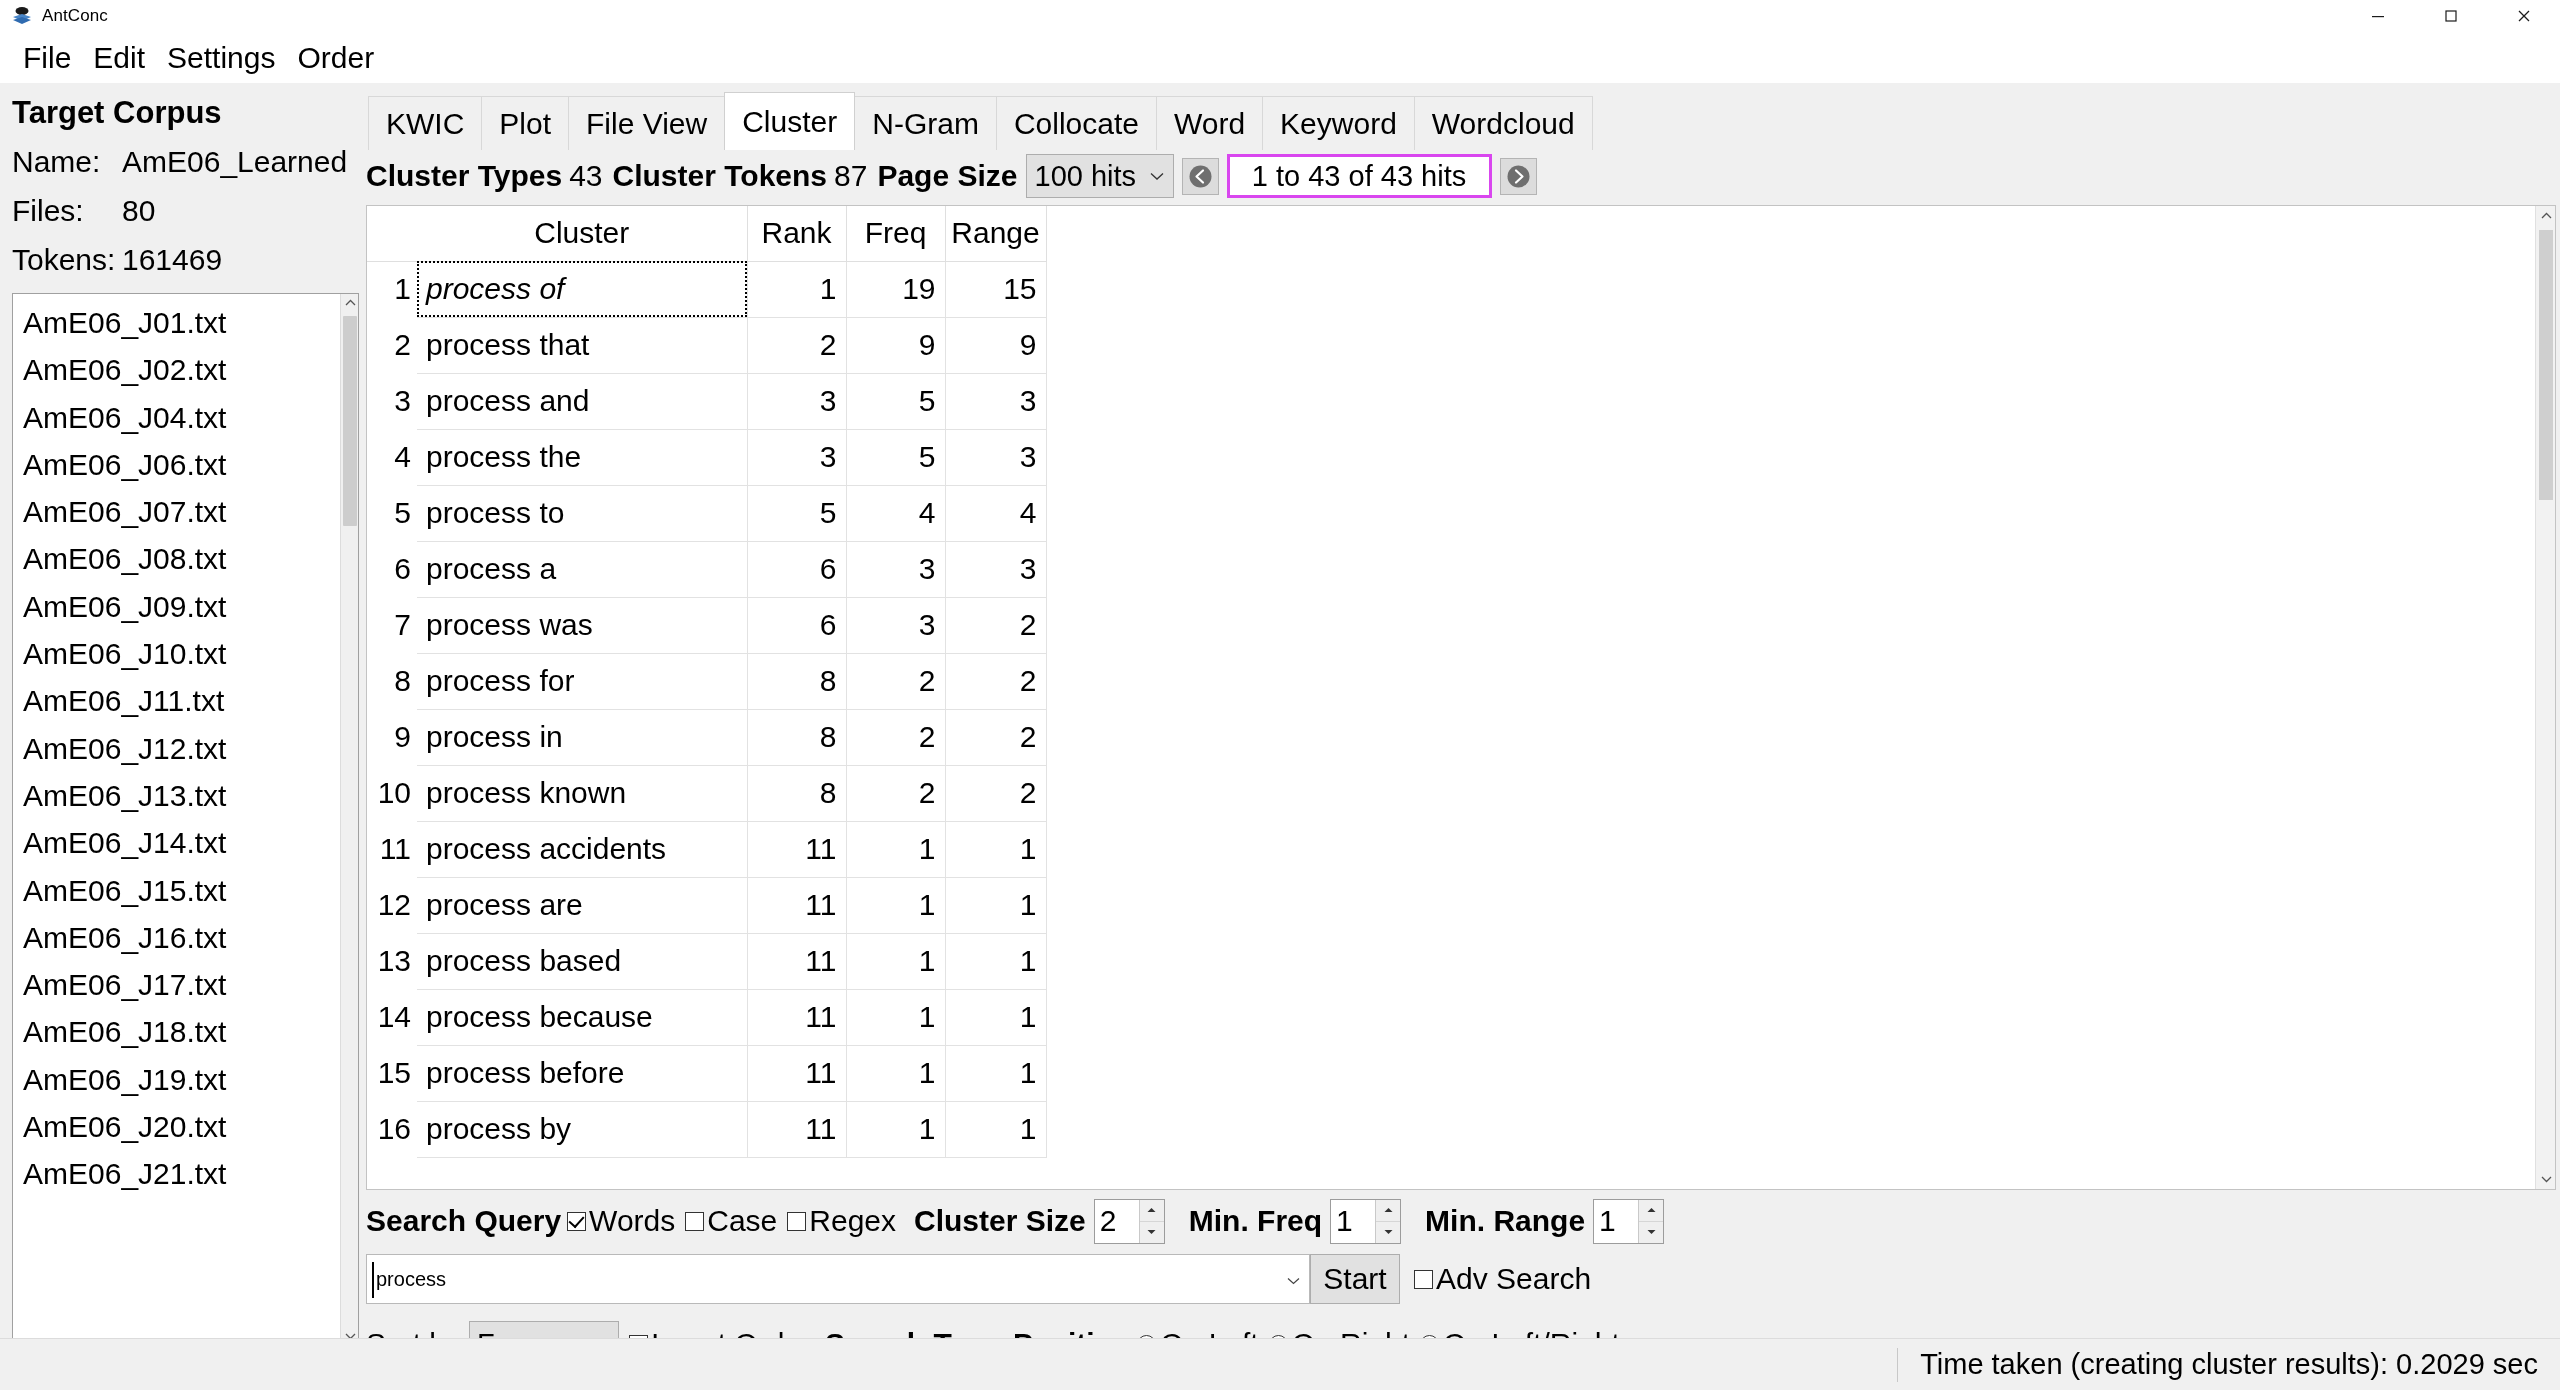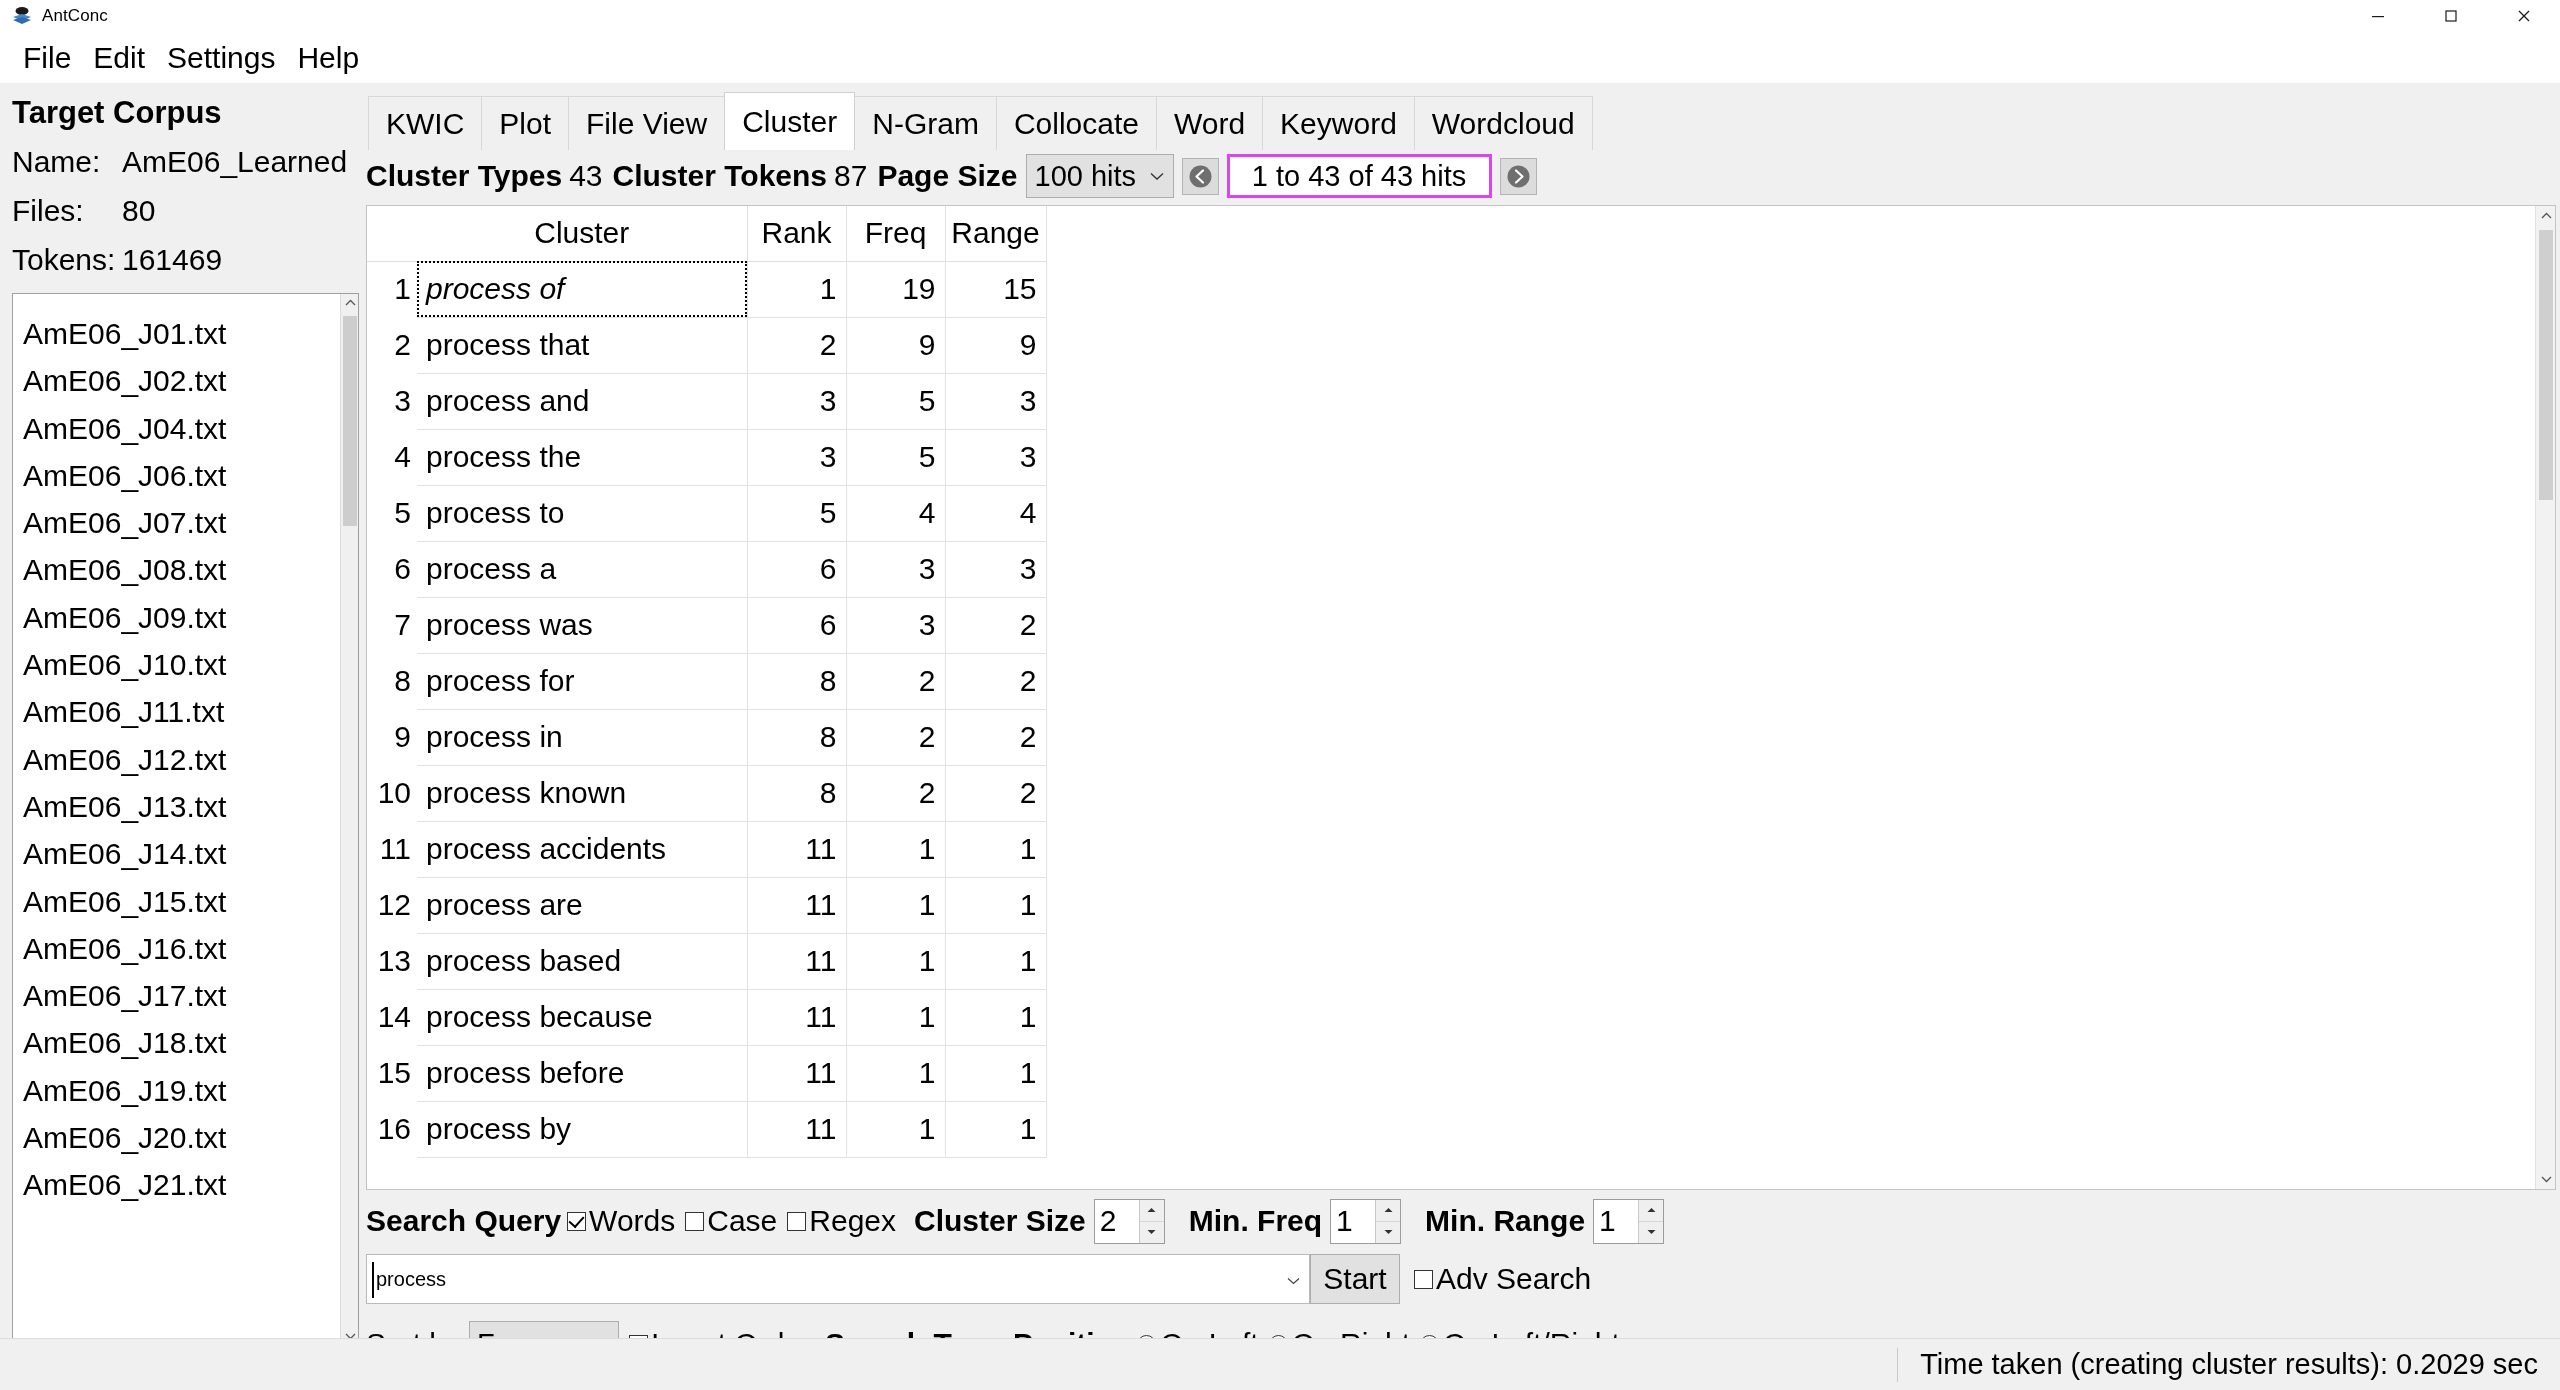--- a/index.html
+++ b/index.html
@@ -52,21 +52,21 @@
   #row-name .lbl { width: 110px; }
   #row-files { top: 111px; }
   #row-files .lbl { width: 110px; }
   #row-tokens { top: 160px; }
   #row-tokens .lbl { width: 110px; }
 
   .filelist-wrap {
     position: absolute; left: 12px; top: 210px; width: 347px; height: 1053px;
     background: #ffffff; border: 1px solid #a0a0a0; overflow: hidden;
   }
-  .filelist { position: absolute; left: 0; top: 0; width: 352px; padding-top: 5px; margin-top: 11px; }
+  .filelist { position: absolute; left: 0; top: 0; width: 352px; padding-top: 5px; }
   .file-item {
     font-size: 30px; color: #000; line-height: 47.3px; padding-left: 10px;
     white-space: nowrap; overflow: hidden;
   }
 
   
   .fl-scroll {
     position: absolute; right: 0; top: 0; width: 18px; height: 100%;
     background: #f0f0f0; border-left: 1px solid #dcdcdc;
   }
@@ -307,21 +307,21 @@
             <path d="M3 3 L13 13 M13 3 L3 13" stroke="currentColor" stroke-width="1.3" fill="none"></path>
           </svg>
       </div>
     </div>
   </div>
 
   <div class="menubar">
     <div class="menu-item">File</div>
     <div class="menu-item">Edit</div>
     <div class="menu-item">Settings</div>
-    <div class="menu-item">Help</div>
+    <div class="menu-item">Order</div>
   </div>
 
   <div class="sidebar">
     <div class="corpus-title">Target Corpus</div>
 
     <div class="corpus-row" id="row-name">
       <span class="lbl">Name:</span><span class="val">AmE06_Learned</span>
     </div>
     <div class="corpus-row" id="row-files">
       <span class="lbl">Files:</span><span class="val">80</span>

